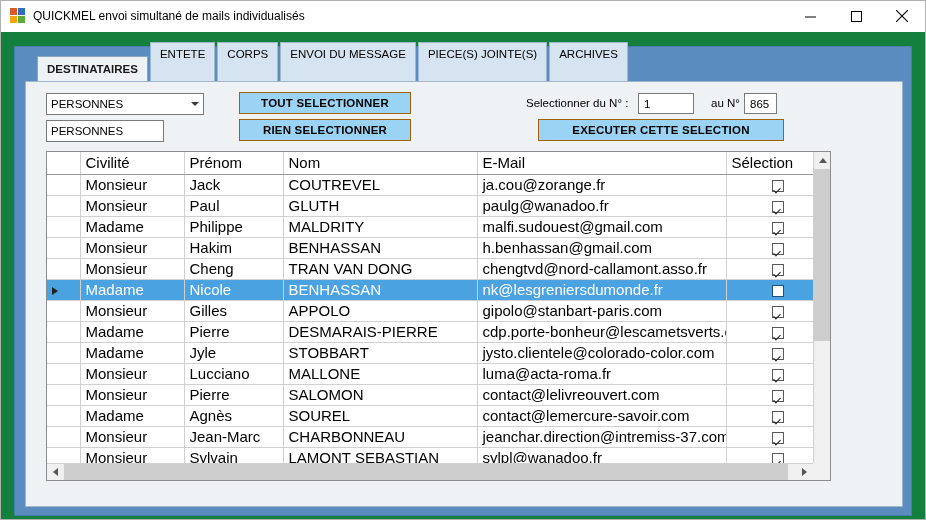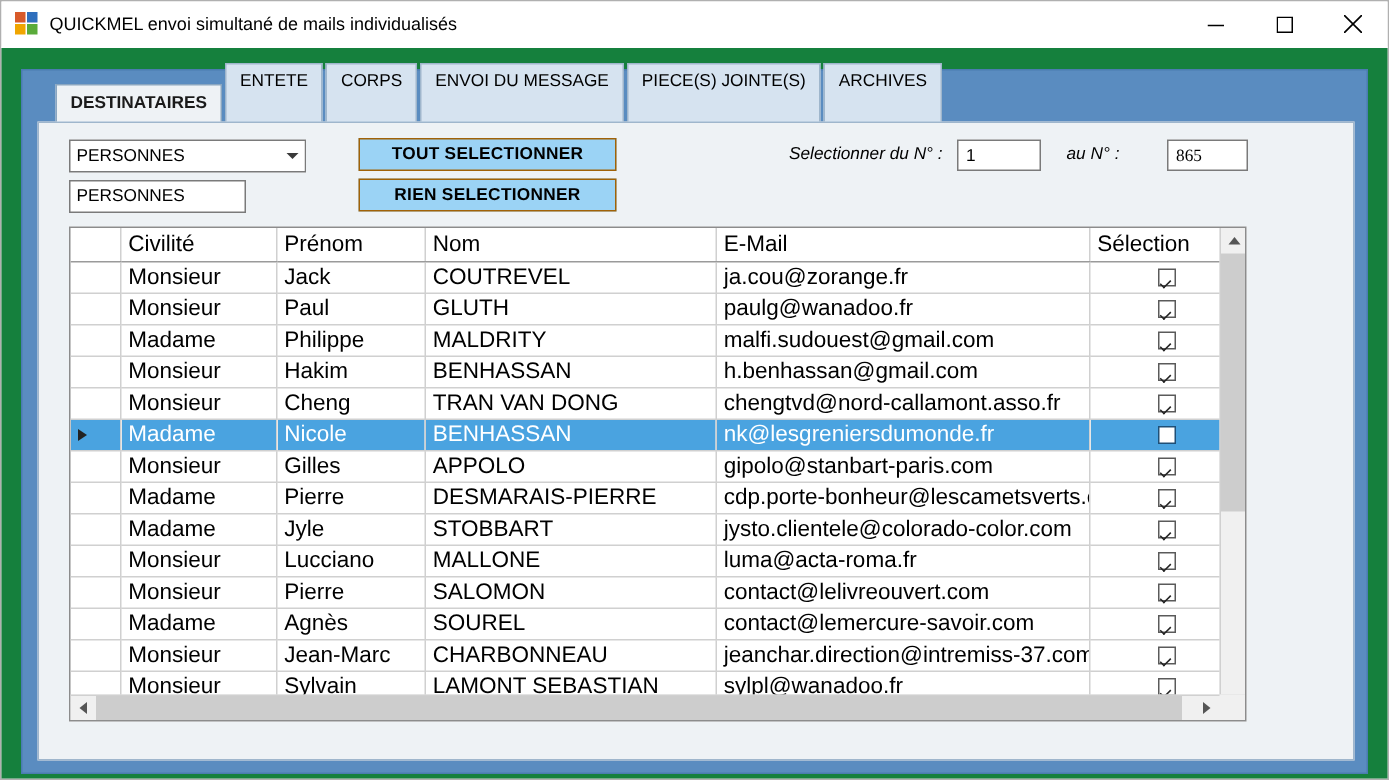--- a/index.html
+++ b/index.html
@@ -214,21 +214,20 @@
   #btn-execute {
     left: 512px;
     top: 37px;
     width: 246px;
     height: 22px;
   }
   .lbl {
     position: absolute;
     font-size: 11.5px;
     color: #000000;
-    font-style: italic;
   }
   #lbl-from {
     left: 500px;
     top: 15px;
   }
   #lbl-to {
     left: 685px;
     top: 15px;
   }
   .numbox {
@@ -236,21 +235,21 @@
     box-sizing: border-box;
     background: #ffffff;
     border: 1px solid #7a7a7a;
     height: 21px;
     display: flex;
     align-items: center;
     padding-left: 5px;
     font-size: 11.5px;
   }
   #num-from { left: 612px; top: 11px; width: 56px; }
-  #num-to { left: 752px; top: 11px; width: 54px; font-family: Liberation Serif, serif; }
+  #num-to { left: 718px; top: 11px; width: 33px; }
   
   .grid-wrap {
     position: absolute;
     left: 20px;
     top: 69px;
     width: 785px;
     height: 330px;
     box-sizing: border-box;
     border: 1px solid #8c8c8c;
     background: #ffffff;
@@ -492,20 +491,21 @@
 
           <div class="lbl" id="lbl-from">Selectionner du N° :</div>
           <div class="numbox" id="num-from">
             <span>1</span>
           </div>
           <div class="lbl" id="lbl-to">au N° :</div>
           <div class="numbox" id="num-to">
             <span>865</span>
           </div>
 
+          <div class="blue-btn" id="btn-execute">EXECUTER CETTE SELECTION</div>
         </div>
 
         <div class="grid-wrap">
           <table class="grid">
             <colgroup>
               <col class="c-sel">
                 <col class="c-civ">
                 <col class="c-pre">
                 <col class="c-nom">
                 <col class="c-mail">

